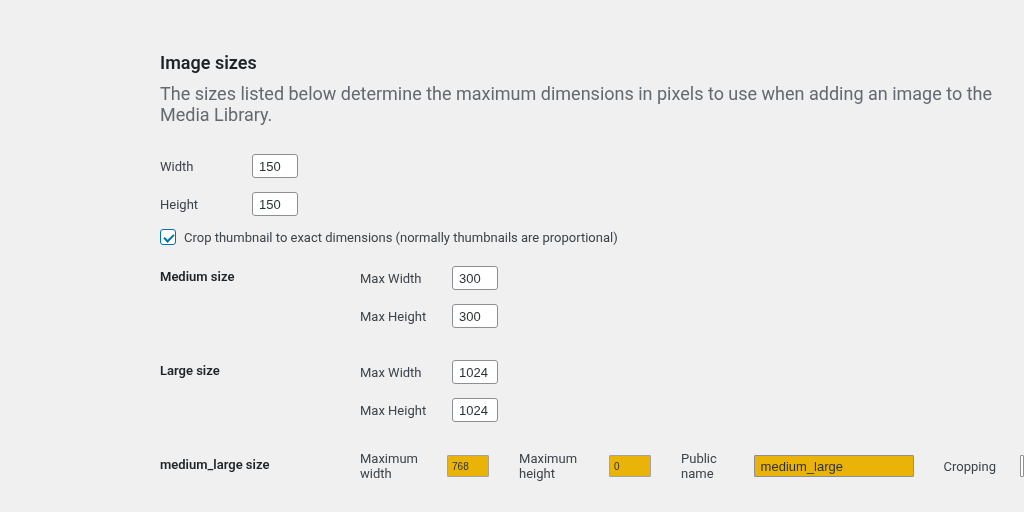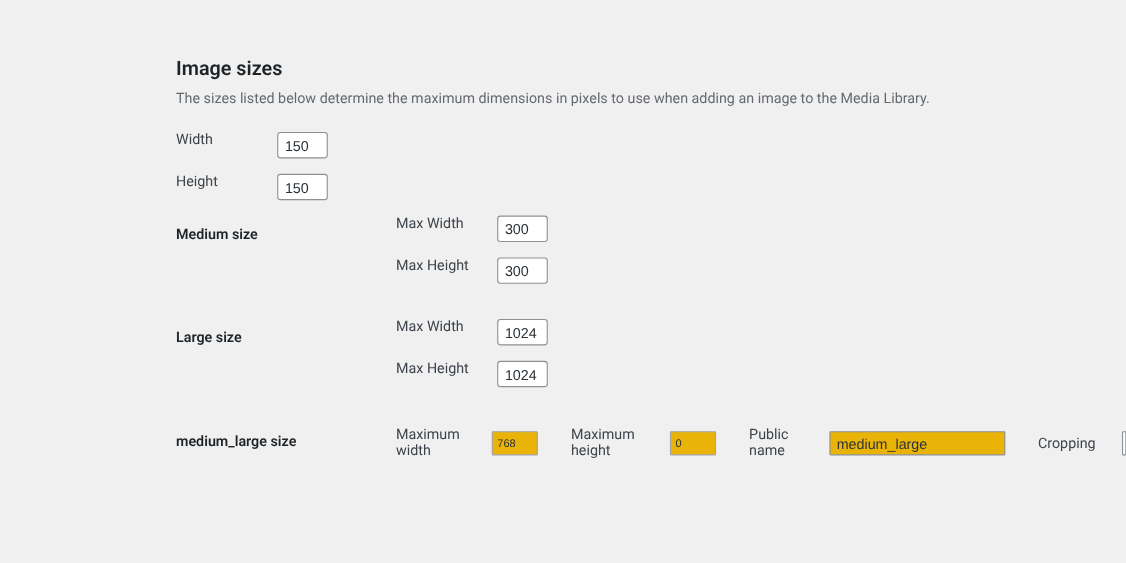--- a/index.html
+++ b/index.html
@@ -17,31 +17,31 @@
   padding: 52px 0 0 160px;
 }
 h2 {
   font-size: 18px;
   font-weight: 600;
   color: #1d2327;
   margin: 0 0 10px 0;
 }
 .description {
   color: #646970;
-  font-size: 13px;
+  font-size: 18px;
   margin: 0 0 22px 0;
 }
 .row {
   display: flex;
   align-items: flex-start;
   margin: 0;
 }
 .row-group {
   display: flex;
-  align-items: flex-start;
+  align-items: center;
   height: 38px;
 }
 .row-head {
   width: 200px;
   padding-top: 10px;
   font-size: 13px;
   font-weight: 600;
   color: #1d2327;
 }
 .row-body {
@@ -143,20 +143,24 @@
   <div class="row">
     <div class="row-body">
       <div class="row-group">
         <span class="sublabel">Width</span>
         <span class="num-wrap"><input type="text" class="num" value="150" style=""></span>
       </div>
       <div class="row-group">
         <span class="sublabel">Height</span>
         <span class="num-wrap"><input type="text" class="num" value="150" style=""></span>
       </div>
+      <div class="checkbox-row">
+        <input type="checkbox" class="cb" checked="" style="">
+        <span>Crop thumbnail to exact dimensions (normally thumbnails are proportional)</span>
+      </div>
     </div>
   </div>
 
   <div class="row">
     <div class="row-head">Medium size</div>
     <div class="row-body">
       <div class="row-group">
         <span class="sublabel">Max Width</span>
         <span class="num-wrap"><input type="text" class="num" value="300" style=""></span>
       </div>

